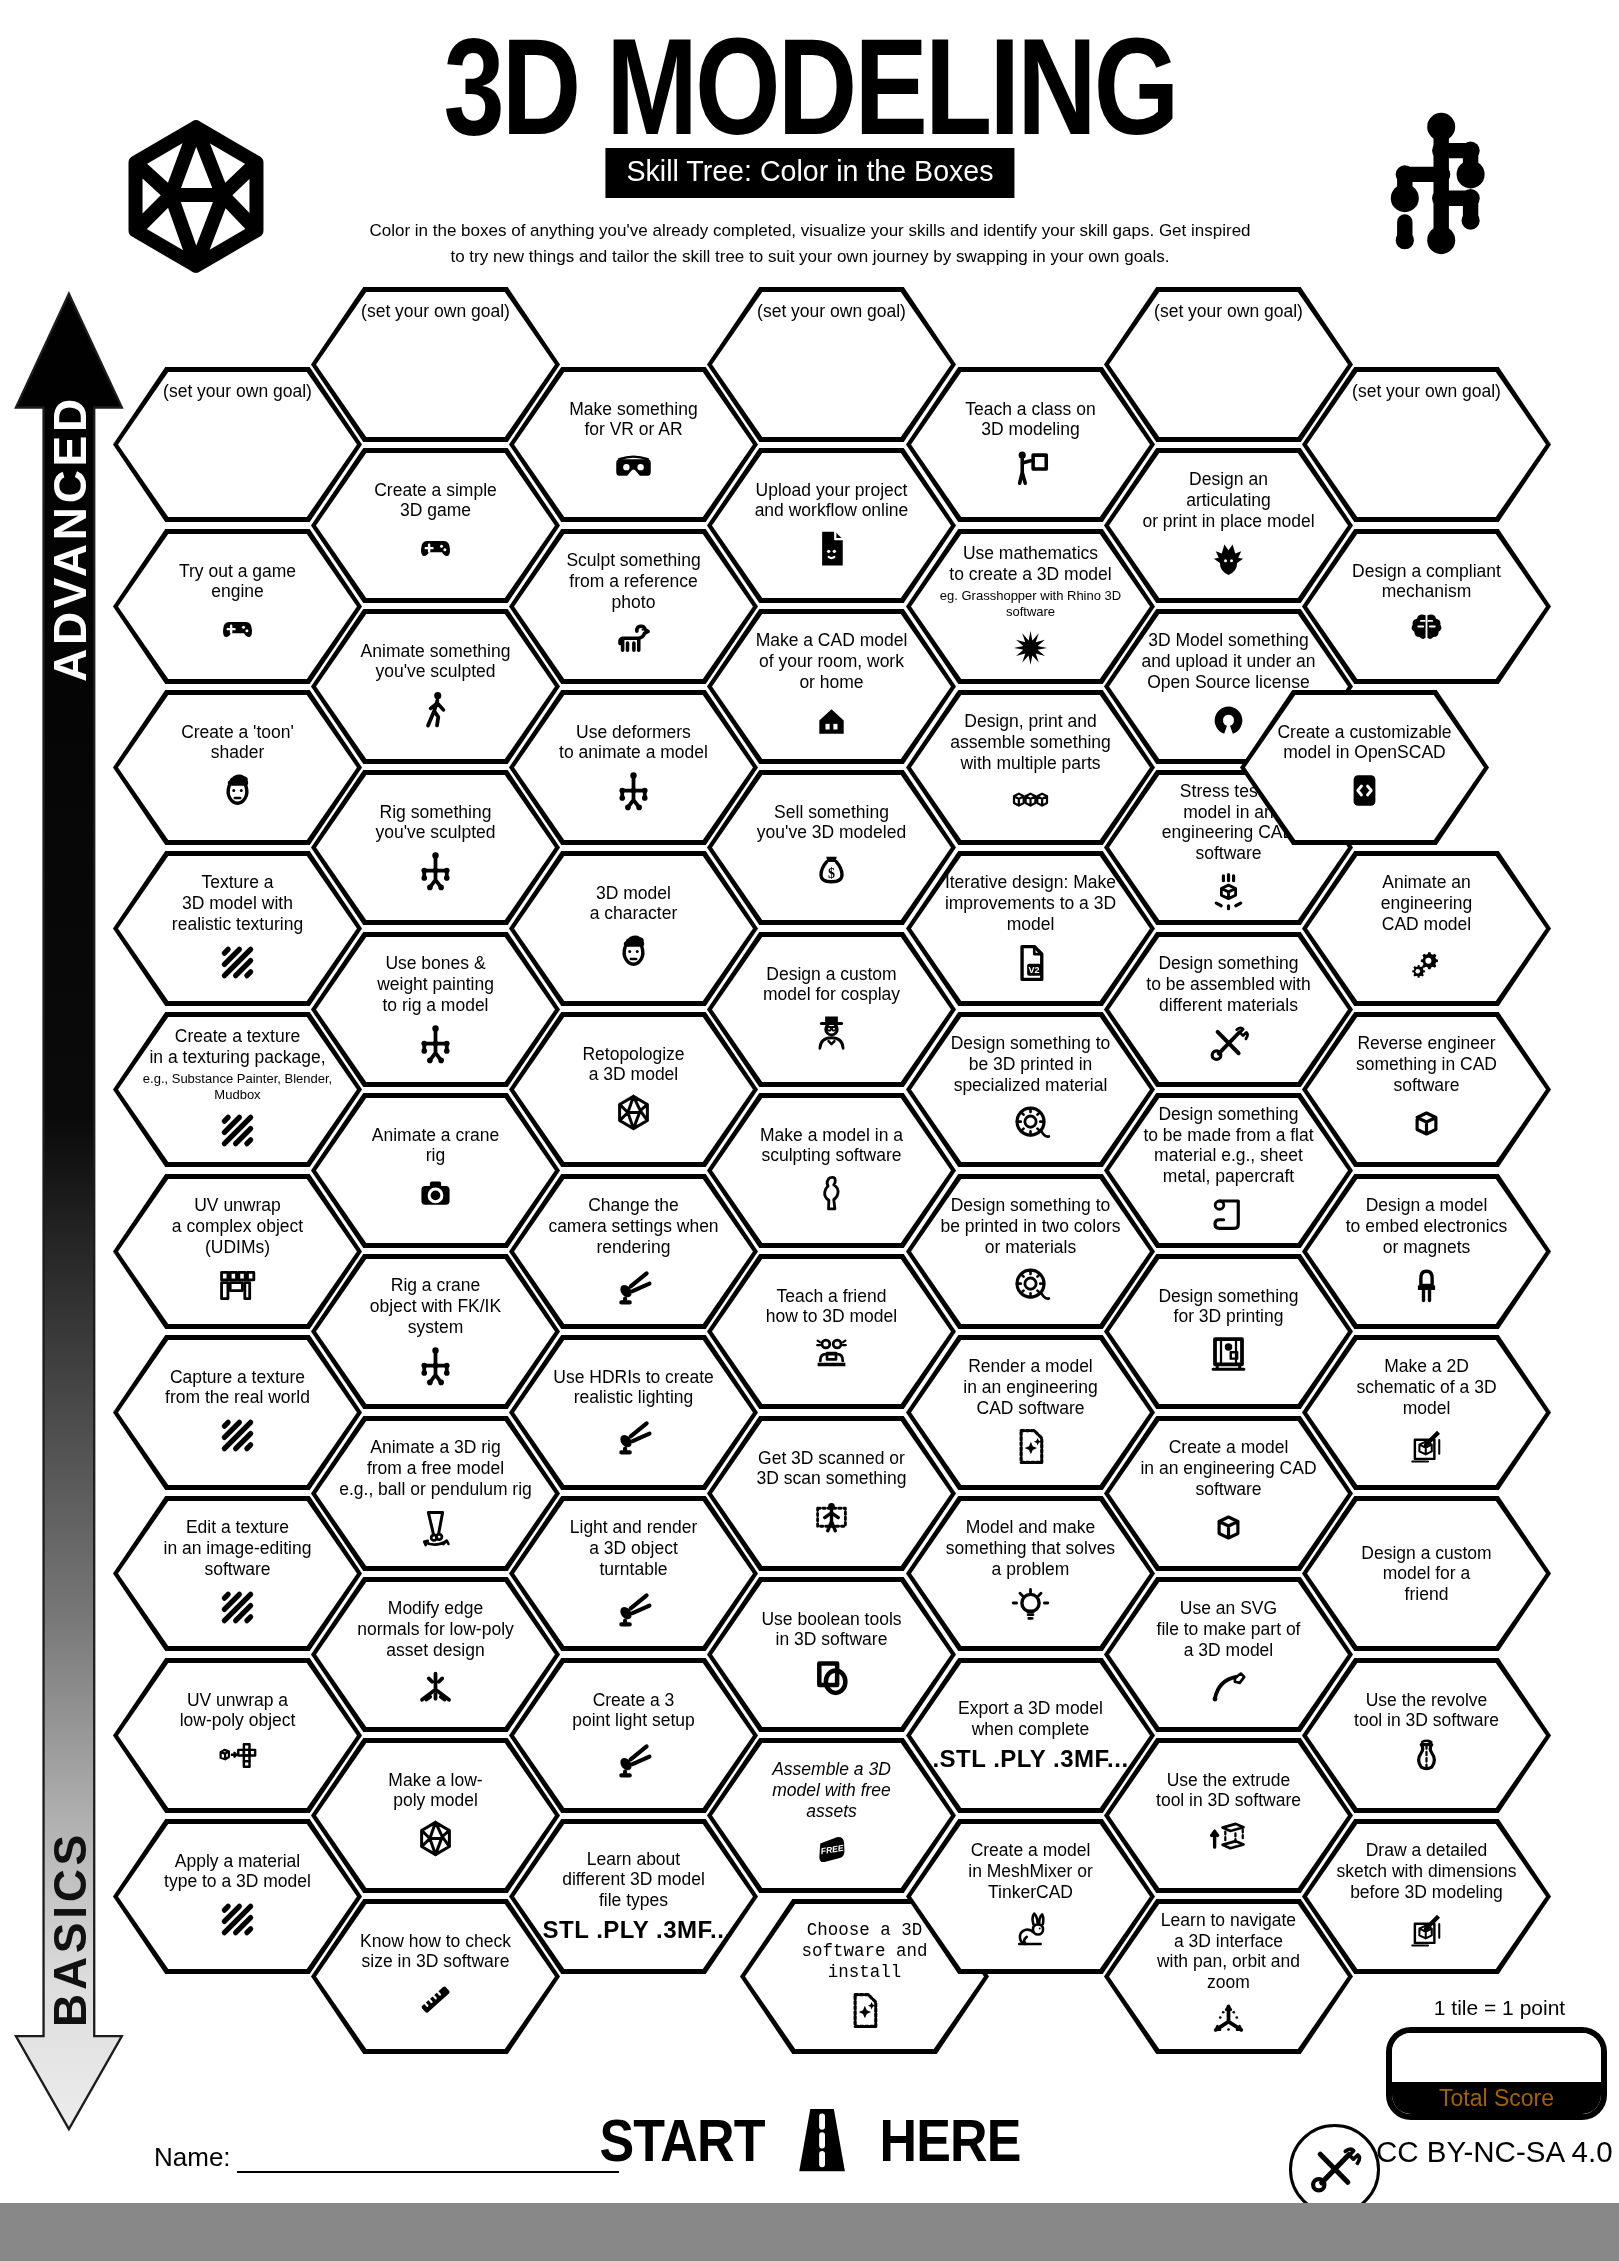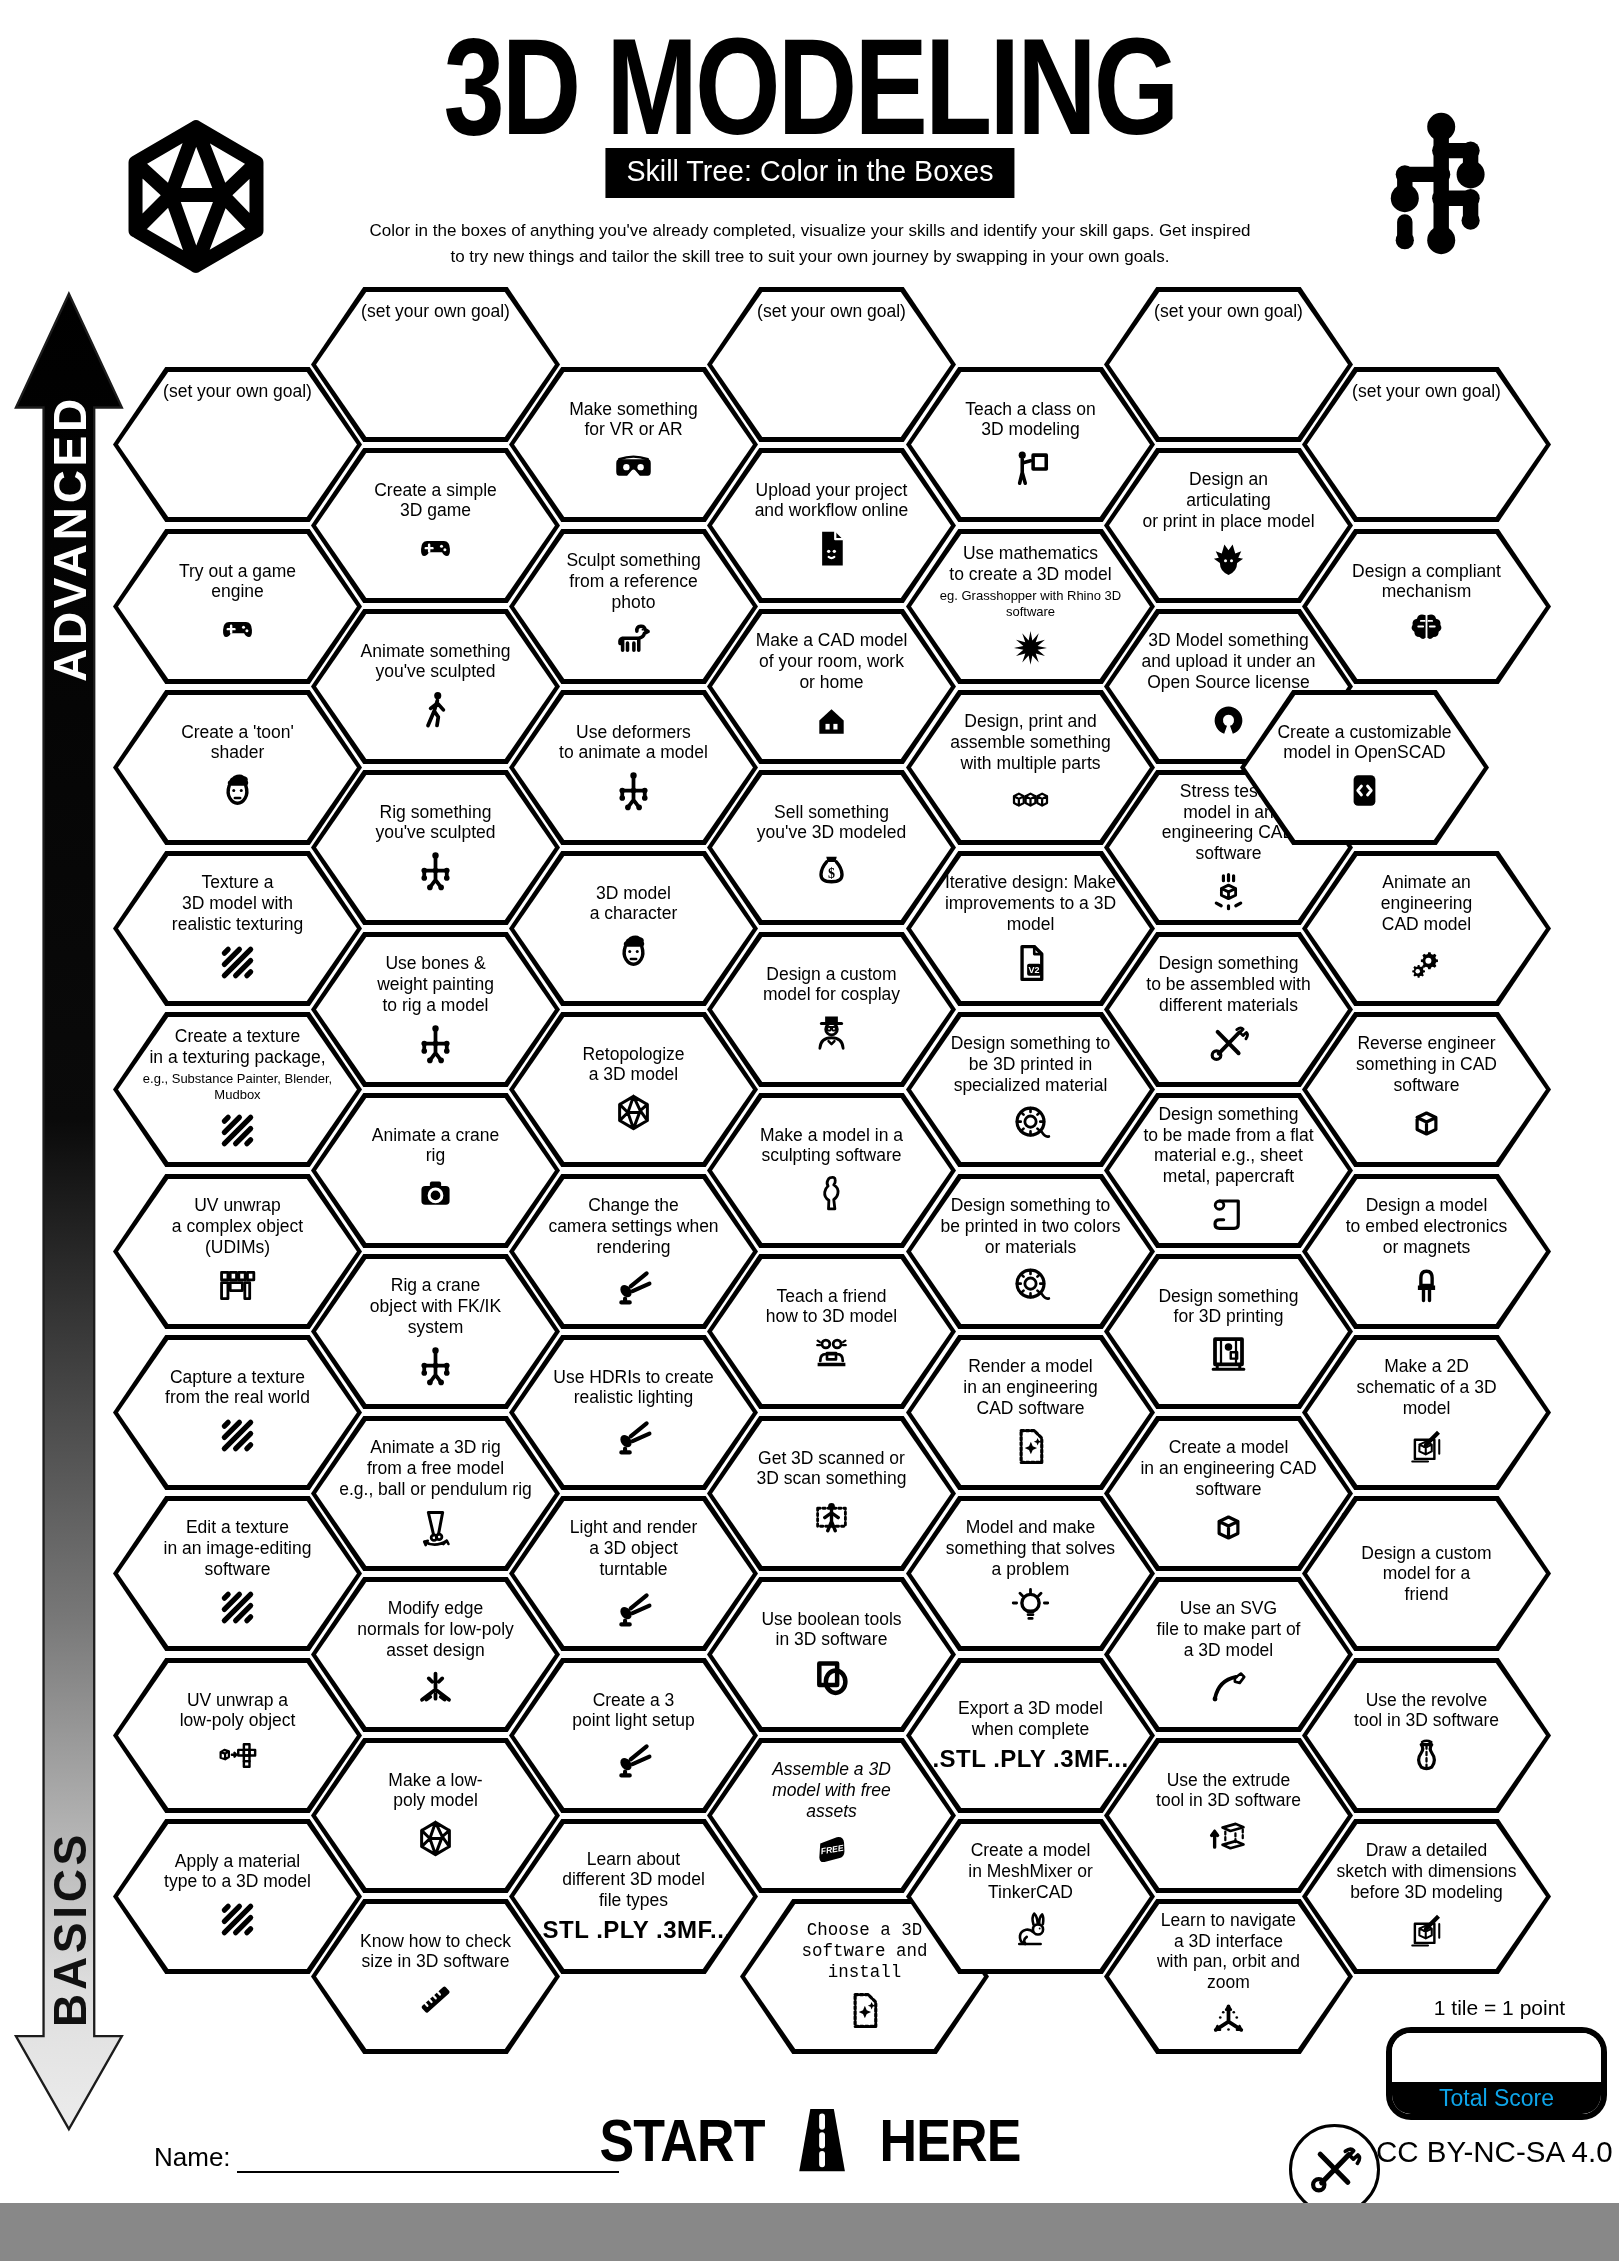--- a/index.html
+++ b/index.html
@@ -45,21 +45,21 @@
              display:flex;align-items:center;gap:16px;}
   .start-word{font-size:52px;font-weight:bold;transform:scaleY(1.15);letter-spacing:-0.9px;}
   .road-icon{width:83px;height:98px;display:block;}
   .name-row{position:absolute;top:2142px;left:154px;display:flex;align-items:flex-end;}
   .name-label{font-size:26px;}
   .name-line{display:inline-block;width:382px;border-bottom:2.3px solid #000;height:24px;margin-left:6.5px;}
   .tile-note{position:absolute;top:1996px;left:1396px;width:207px;text-align:center;font-size:21px;}
   .score-box{position:absolute;left:1386px;top:2027px;width:221px;height:93px;border:6px solid #000;
              border-radius:25px;box-sizing:border-box;overflow:hidden;background:#fff;}
   .score-fill{position:absolute;inset:0 0 32px 0;background:#fff;}
-  .score-bar{position:absolute;left:0;right:0;bottom:0;height:32px;background:#000;color:#0ea5e9;
+  .score-bar{position:absolute;left:0;right:0;bottom:0;height:32px;background:#000;color:#a16207;
              display:flex;align-items:center;justify-content:center;font-size:23px;margin-top:8px;}
   .license{position:absolute;top:2135px;left:1376px;width:235px;text-align:right;font-size:29.5px;white-space:nowrap;}
   .maker-logo{position:absolute;left:1289px;top:2124px;width:91px;height:91px;border-radius:50%;
               background:#fff;border:3.2px solid #000;z-index:5;display:flex;align-items:center;justify-content:center;box-sizing:border-box;}
   .maker-icon{width:59px;height:59px;}
 
   .footer{position:absolute;left:0;bottom:0;width:1620px;height:75px;background:#000;color:#fff;z-index:4;}
   .f-left{position:absolute;left:25px;top:0;height:75px;display:flex;align-items:center;font-size:19.4px;}
   .f-center{position:absolute;left:0;width:100%;top:0;height:75px;display:flex;align-items:center;justify-content:center;font-size:29.5px;letter-spacing:0.5px;}
   .f-right{position:absolute;right:23px;top:0;height:75px;display:flex;align-items:center;font-size:24px;}

